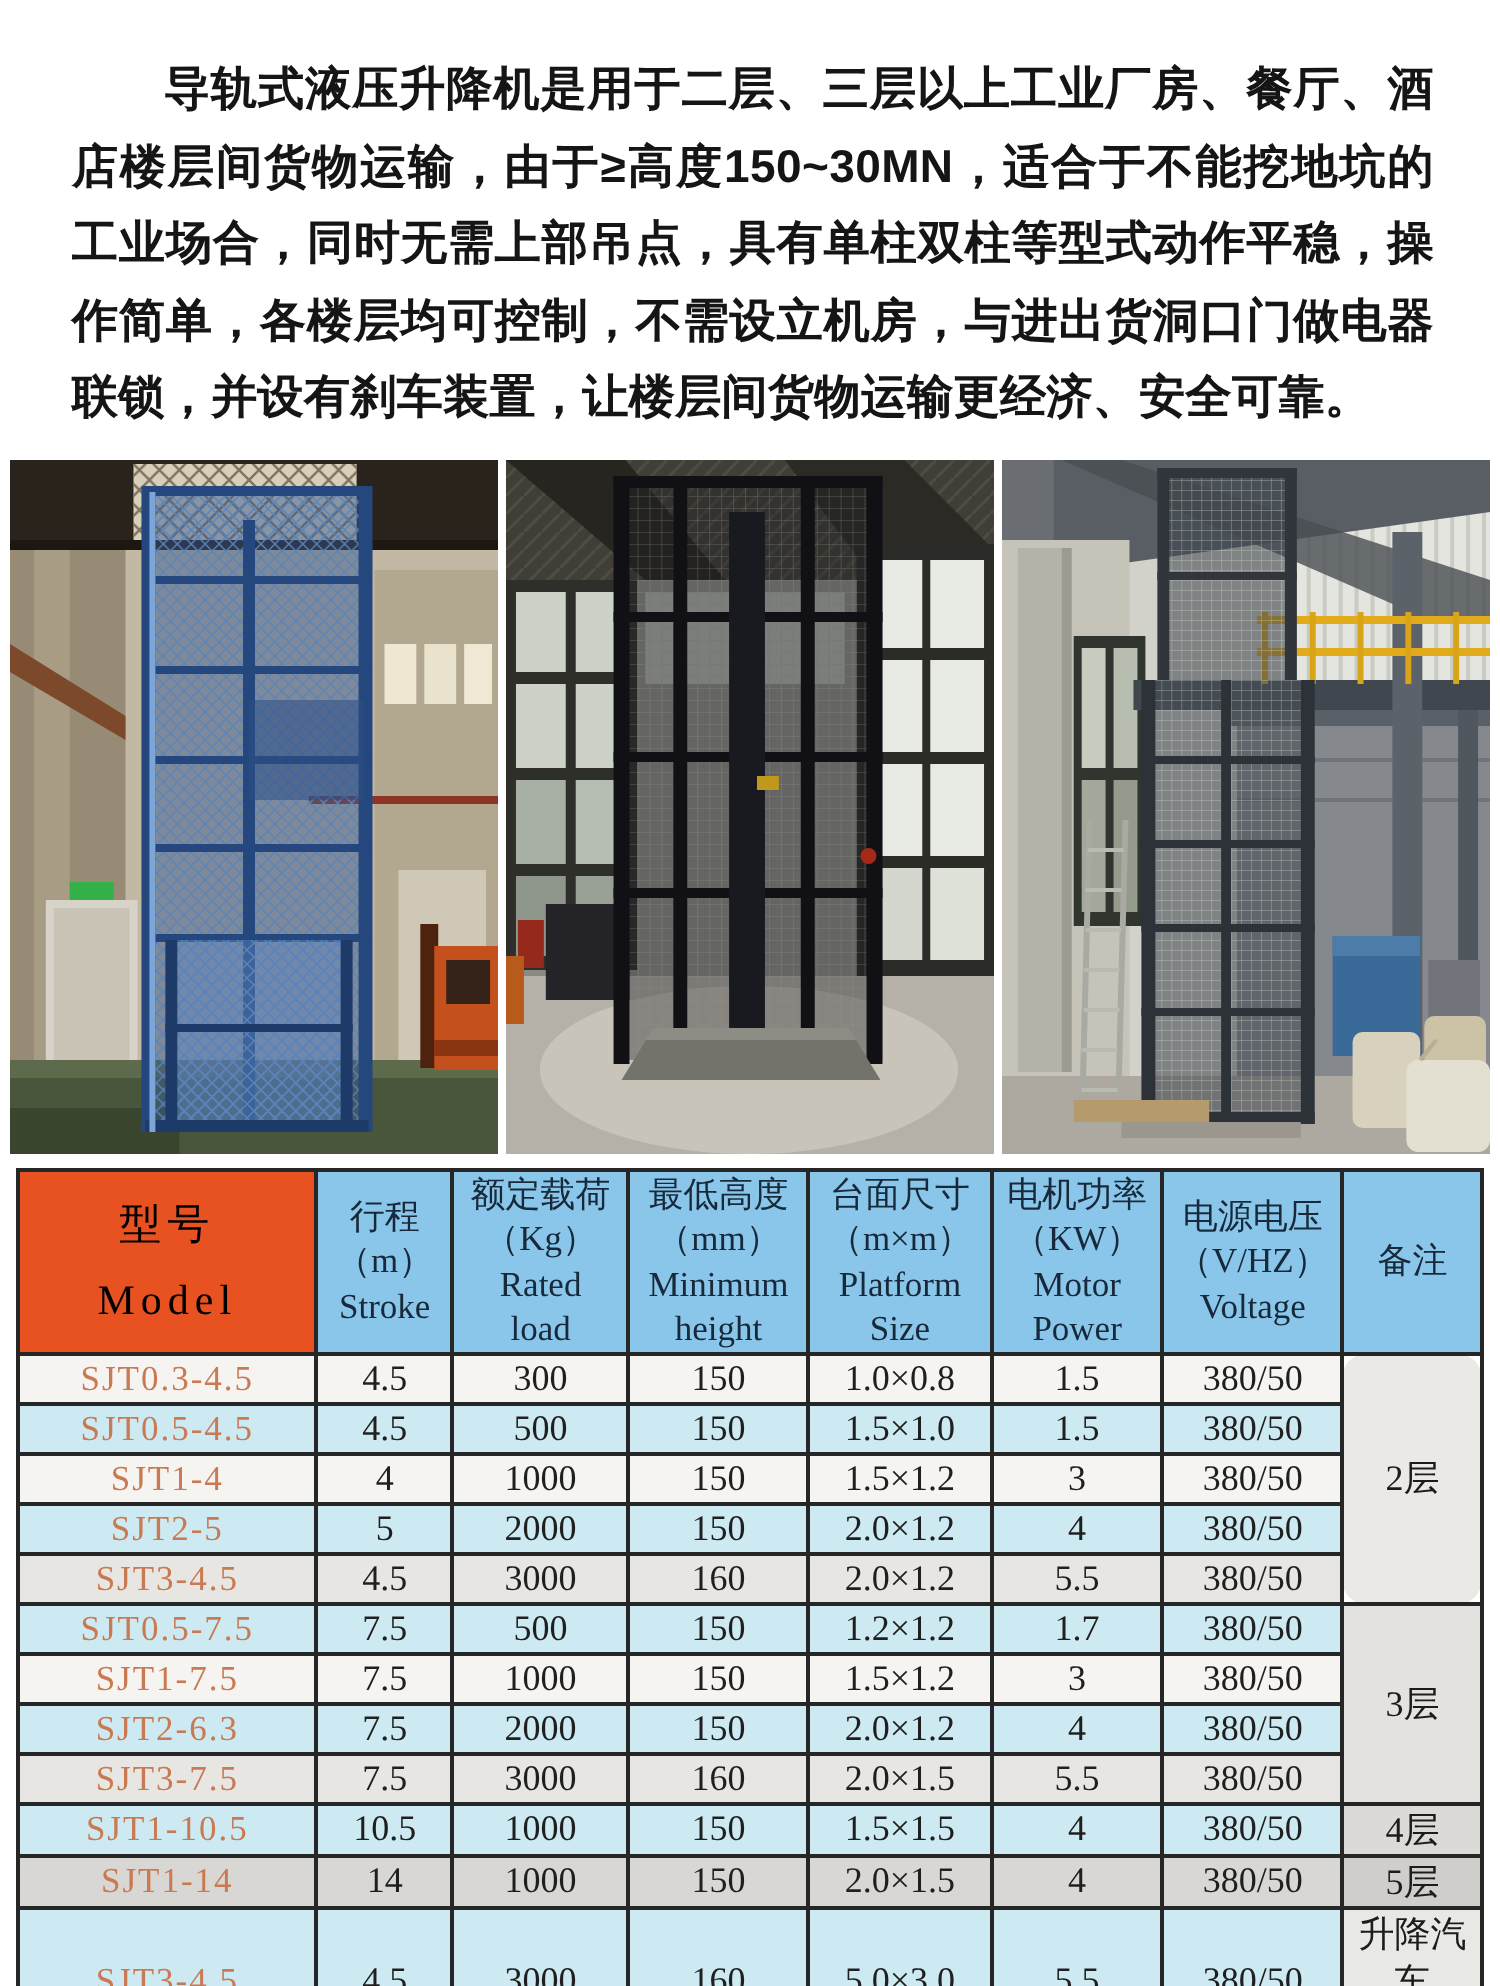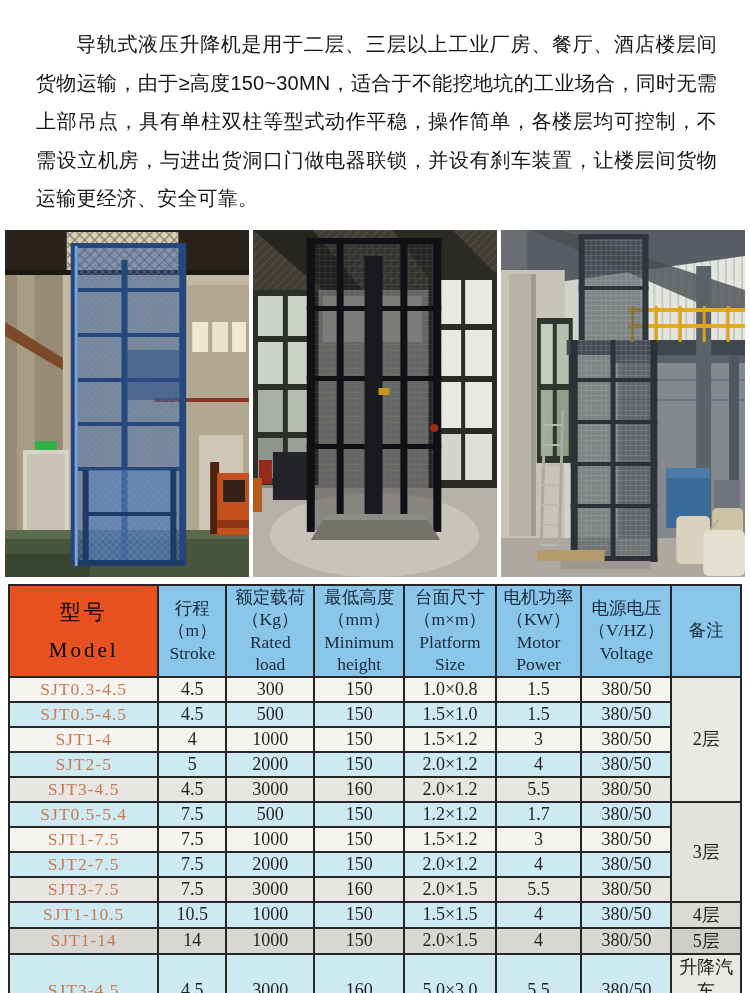--- a/index.html
+++ b/index.html
@@ -1,38 +1,38 @@
 <!DOCTYPE html>
 <html><head>
 <meta charset="utf-8">
 <style>
   html,body{margin:0;padding:0;background:#ffffff;}
   .page{width:750px;height:993px;background:#fff;overflow:hidden;position:relative;
         font-family:"Liberation Sans",sans-serif;}
   .intro{margin:0;padding:25px 33px 0 36px;text-indent:2em;text-align:justify;
-         font-size:20px;line-height:38.5px;font-weight:400;letter-spacing:.2px;color:#151515;}
+         font-size:23px;line-height:38.5px;font-weight:700;letter-spacing:.2px;color:#151515;}
   .photos{display:flex;gap:4px;margin:12px 5px 0 5px;height:347px;}
   .photo{flex:1;overflow:hidden;background:#888;}
   .photo svg{display:block;width:100%;height:100%;}
   table.spec{margin:7px 0 0 8px;width:734px;border-collapse:collapse;table-layout:fixed;
              font-family:"Liberation Serif",serif;text-align:center;}
   .spec th,.spec td{border:2px solid #262626;padding:0;white-space:pre-line;overflow:hidden;}
   .spec tr.head{height:92px;}
   .spec th{background:#8ac6e9;color:#17293b;font-weight:normal;font-size:17.5px;line-height:22.5px;}
   .spec th.h-model{background:#e85120;color:#000000;font-size:21px;line-height:38px;letter-spacing:3px;}
   .spec tbody tr{height:22px;}
   .spec tr.last{height:50px;}
   .spec td{font-size:18px;line-height:23px;color:#1f1f1f;}
   .spec td.model{color:#c97a52;letter-spacing:1px;font-size:17.5px;}
   .spec tr.rw td{background:#f5f4f1;}
   .spec tr.rc td{background:#cdeaf2;}
   .spec tr.rg td{background:#e7e6e2;}
   .spec tr.rg2 td{background:#d8d7d3;}
   .spec td.remark{font-size:18px;line-height:24px;color:#1c1c1c;}
-  .spec td.rk1{background:#eae9e5 !important;}
+  .spec td.rk1{background:#eae9e5 !important;border-radius:12px;}
   .spec td.rk2{background:#e3e2de !important;}
   .spec td.rk3{background:#dbdad6 !important;}
   .spec td.rk4{background:#cfcecb !important;}
   .spec td.rk5{background:#e8e8e5 !important;}
 </style>
 </head>
 <body>
 
 <div class="page">
 
@@ -337,40 +337,40 @@
       <tr class="rg">
         <td class="model">SJT3-4.5</td>
         <td>4.5</td>
         <td>3000</td>
         <td>160</td>
         <td>2.0×1.2</td>
         <td>5.5</td>
         <td>380/50</td>
       </tr>
       <tr class="rc">
-        <td class="model">SJT0.5-5.4</td>
+        <td class="model">SJT0.5-7.5</td>
         <td>7.5</td>
         <td>500</td>
         <td>150</td>
         <td>1.2×1.2</td>
         <td>1.7</td>
         <td>380/50</td>
         <td class="remark rk2" rowspan="4">3层</td>
       </tr>
       <tr class="rw">
         <td class="model">SJT1-7.5</td>
         <td>7.5</td>
         <td>1000</td>
         <td>150</td>
         <td>1.5×1.2</td>
         <td>3</td>
         <td>380/50</td>
       </tr>
       <tr class="rc">
-        <td class="model">SJT2-7.5</td>
+        <td class="model">SJT2-6.3</td>
         <td>7.5</td>
         <td>2000</td>
         <td>150</td>
         <td>2.0×1.2</td>
         <td>4</td>
         <td>380/50</td>
       </tr>
       <tr class="rg">
         <td class="model">SJT3-7.5</td>
         <td>7.5</td>

